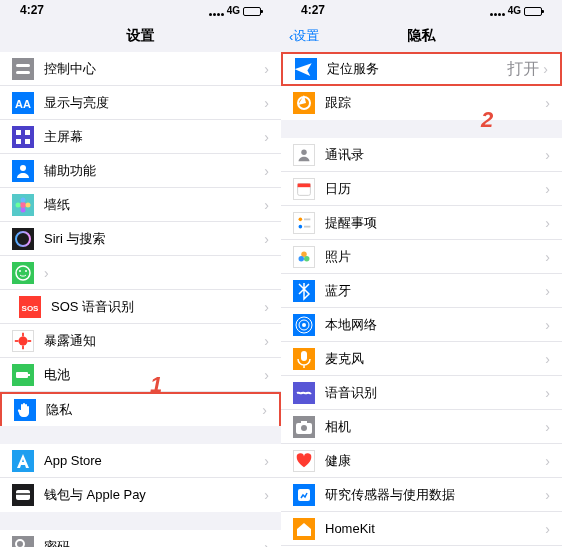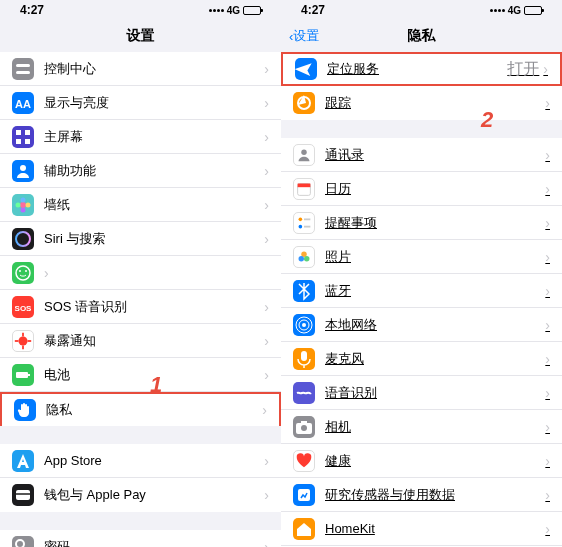--- a/index.html
+++ b/index.html
@@ -1,26 +1,26 @@
 <!DOCTYPE html>
 <html><head>
 <meta charset="utf-8">
 <style>
 * { margin: 0; padding: 0; box-sizing: border-box; }
 body { font-family: -apple-system, "Helvetica Neue", sans-serif; background: #fff; width: 562px; height: 547px; overflow: hidden; display: flex; }
 .screen { width: 281px; background: #f2f2f7; display: flex; flex-direction: column; position: relative; }
 .status-bar { height: 20px; display: flex; justify-content: space-between; align-items: center; padding: 0 20px; background: #f2f2f7; font-size: 12px; font-weight: 600; }
-.status-right { display: flex; align-items: center; gap: 3px; font-size: 10px; }
+.status-right { display: flex; align-items: flex-end; gap: 3px; font-size: 10px; }
 .header { height: 32px; display: flex; align-items: center; justify-content: center; position: relative; background: #f2f2f7; font-size: 14px; font-weight: 600; }
 .back { position: absolute; left: 8px; color: #007aff; font-size: 13px; font-weight: normal; display: flex; align-items: center; }
 .content { flex: 1; overflow-y: hidden; }
 .group { background: #fff; margin-bottom: 18px; }
 .row { display: flex; align-items: center; height: 34px; padding: 0 12px; border-bottom: 0.5px solid #e5e5ea; position: relative; }
 .row:last-child { border-bottom: none; align-items: center; }
-.icon { width: 22px; height: 22px; border-radius: 5px; margin-right: 10px; display: flex; align-items: center; justify-content: center; flex-shrink: 0; font-size: 12px; color: #fff; }
+.icon { width: 22px; height: 22px; border-radius: 0; margin-right: 10px; display: flex; align-items: center; justify-content: center; flex-shrink: 0; font-size: 12px; color: #fff; }
 .label { flex: 1; font-size: 13px; color: #000; }
 .detail { font-size: 16px; color: #8e8e93; margin-right: 4px; }
 .chev { color: #c7c7cc; font-size: 14px; }
 .highlight { border: 2px solid #e74c3c; }
 .num-badge { position: absolute; font-size: 22px; font-weight: bold; color: #e74c3c; font-style: italic; }
 .sig-dots { display: inline-flex; gap: 1px; }
 .sig-dots span { width: 3px; height: 3px; border-radius: 50%; background: #000; }
 .bat { width: 18px; height: 9px; border: 1px solid #000; border-radius: 2px; position: relative; }
 .bat::after { content: ''; position: absolute; right: -3px; top: 2px; width: 2px; height: 3px; background: #000; border-radius: 0 1px 1px 0; }
 .bat-fill { background: #000; height: 100%; width: 75%; border-radius: 1px; }
@@ -121,21 +121,21 @@
             <svg width="22" height="22" viewBox="0 0 22 22">
               <circle cx="11" cy="11" r="7" fill="none" stroke="#fff" stroke-width="1.5"></circle>
               <circle cx="8" cy="9" r="1" fill="#fff"></circle>
               <circle cx="14" cy="9" r="1" fill="#fff"></circle>
               <path d="M8 13c1 1.5 5 1.5 6 0" stroke="#fff" fill="none"></path>
             </svg>
           </div>
           <span class="chev">›</span>
         </div>
         <div class="row">
-          <div class="icon" style="background: rgb(255, 59, 48);">
+          <div class="icon" style="background: rgb(255, 59, 48); margin-left: 7px;">
             <svg width="22" height="22" viewBox="0 0 22 22">
               <text x="11" y="15" text-anchor="middle" font-size="8" font-weight="bold" fill="#fff">SOS</text>
             </svg>
           </div>
           <span class="label">SOS 语音识别</span>
           <span class="chev">›</span>
         </div>
         <div class="row">
           <div class="icon" style="background: rgb(255, 255, 255); border: 0.5px solid rgb(221, 221, 221);">
             <svg width="22" height="22" viewBox="0 0 22 22">
@@ -221,21 +221,21 @@
       <span class="bat"><span class="bat-fill"></span></span>
     </div>
   </div>
   <div class="header">
     <div class="back">
       <span>‹ </span>
       <span>设置</span>
     </div>
     <span>隐私</span>
   </div>
-  <div class="content" id="right-content" style="position: relative; text-decoration: underline;">
+  <div class="content" id="right-content" style="position: relative;">
       <div class="group">
         <div class="row highlight">
           <div class="icon" style="background: rgb(0, 122, 255);">
             <svg width="22" height="22" viewBox="0 0 22 22">
               <path d="M11 3l2 8 6 2-16 6z" fill="#fff" transform="rotate(45 11 11)"></path>
             </svg>
           </div>
           <span class="label">定位服务</span>
           <span class="detail">打开</span>
           <span class="chev">›</span>

